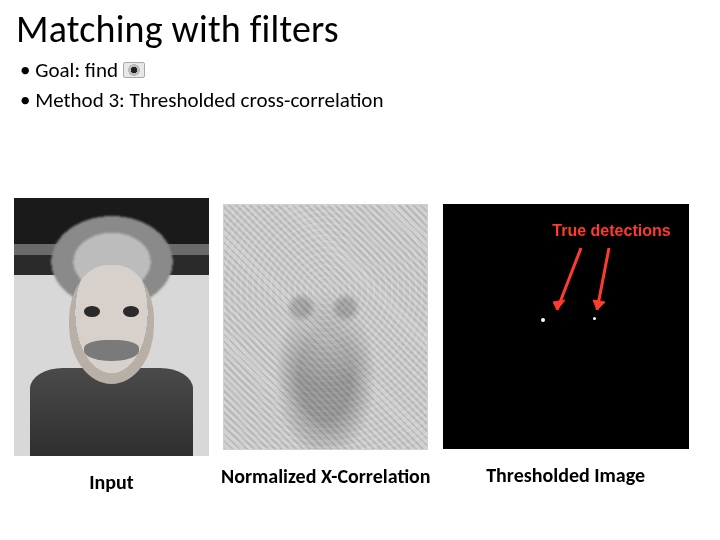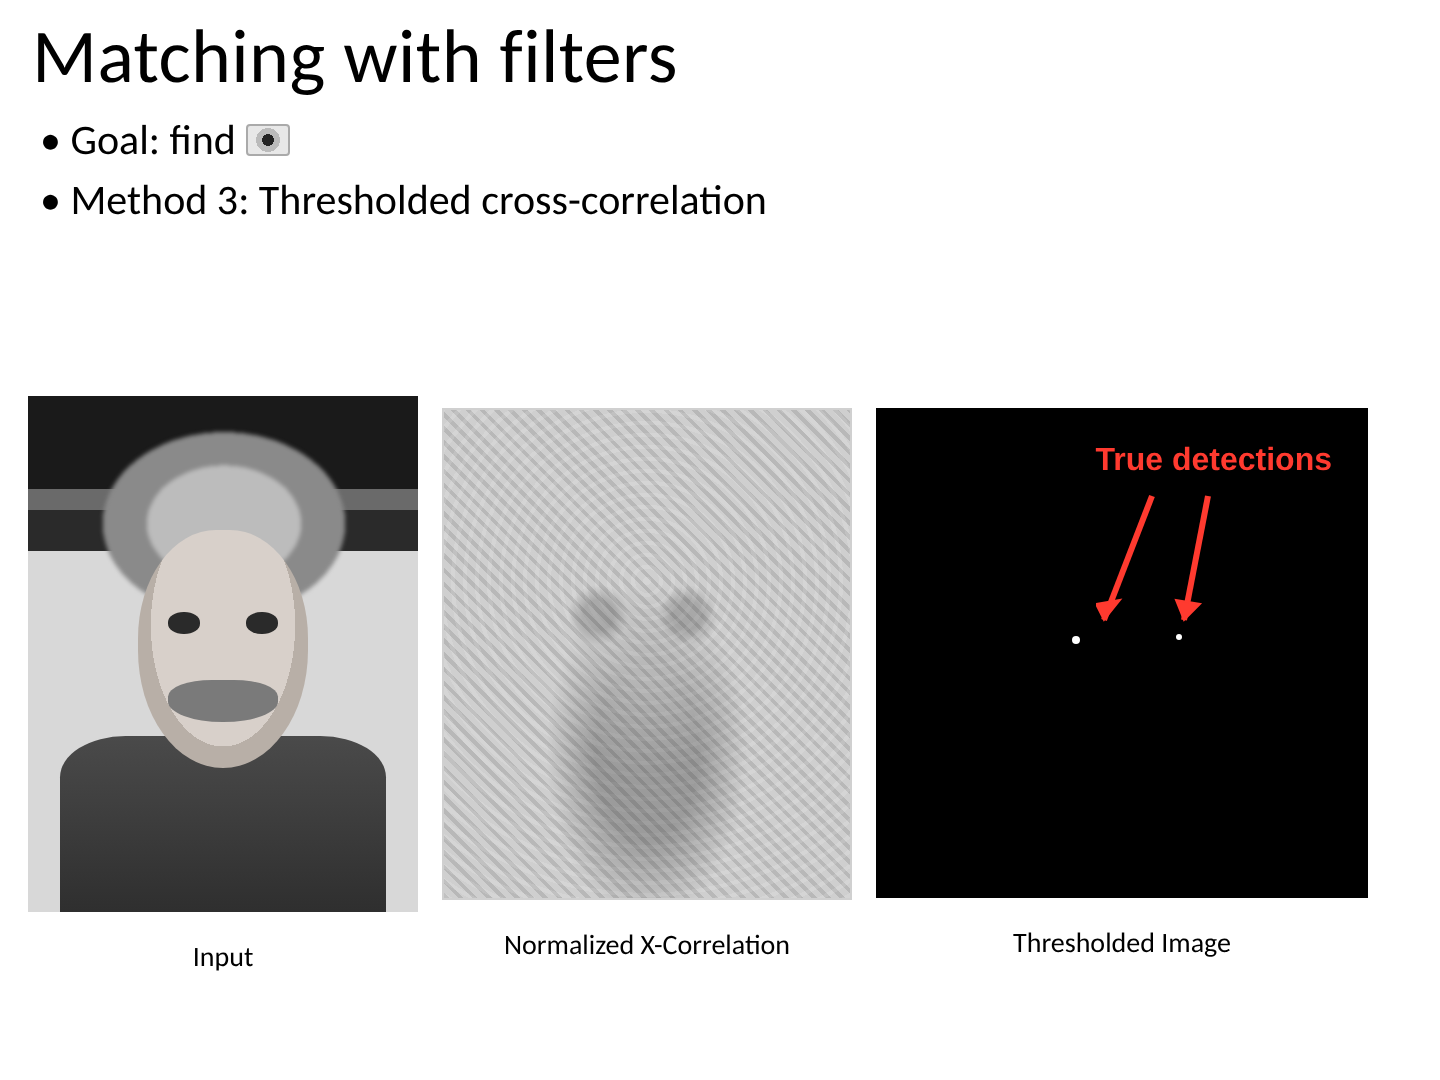--- a/index.html
+++ b/index.html
@@ -132,23 +132,24 @@
     width:5px; height:5px; border-radius:50%;
     background:#fff;
   }
   .dot-a { top: 114px; left: 98px; width:4px; height:4px; }
   .dot-b { top: 113px; left: 150px; width:3px; height:3px; }
   .arrow {
     position:absolute;
     stroke:#ff3a2f; fill:#ff3a2f;
   }
   .caption {
-    font-size: 14px;
+    font-size: 20px;
     margin-top: 14px;
     text-align: right;
+    font-weight: bold;
   }
 </style>
 </head>
 <body>
 
 <div class="title">Matching with filters</div>
 
 <div class="bullets">
   <div class="bullet-row">
     <span>• Goal: find</span>

